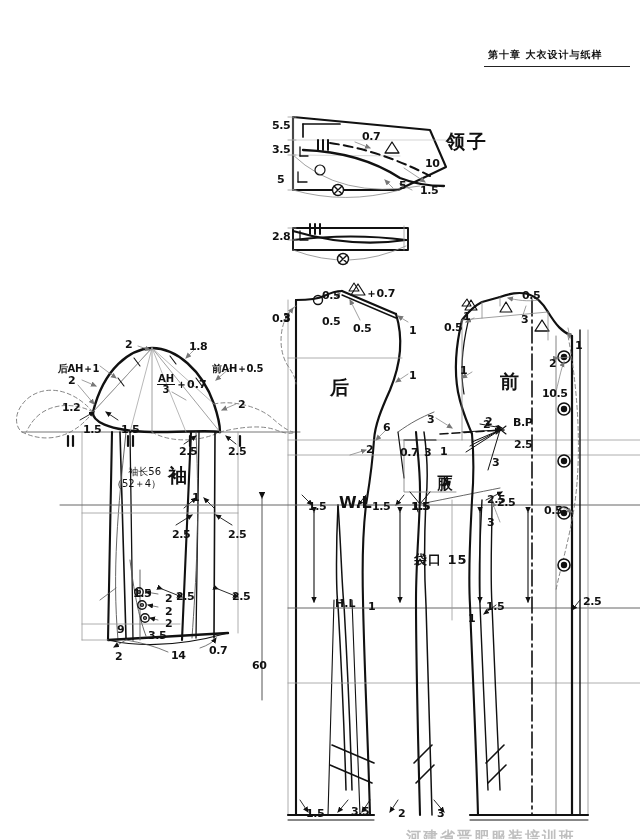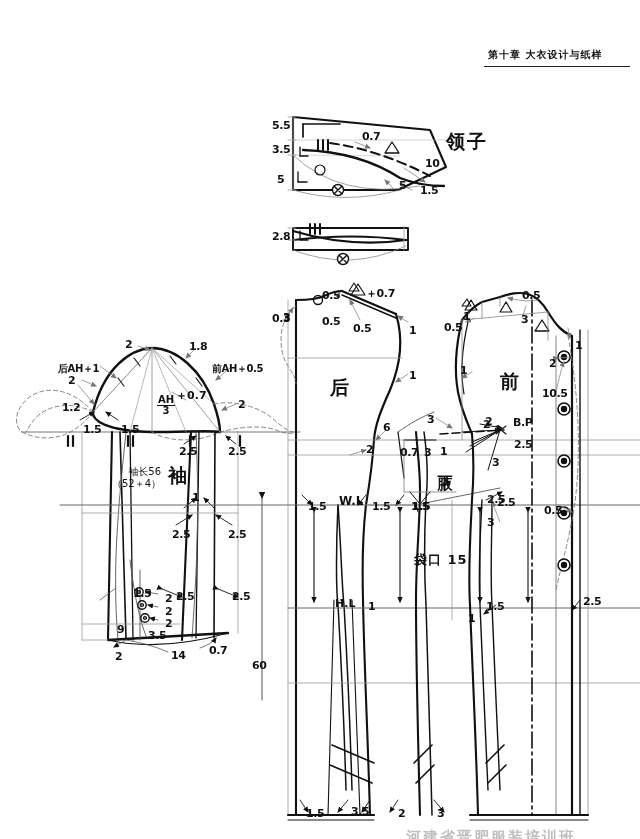--- a/index.html
+++ b/index.html
@@ -24,21 +24,21 @@
     left:488px;top:50px;font-size:10px;font-weight:700;letter-spacing:1px;
   }
   #chapter-rule{
     position:absolute;left:484px;top:66px;width:146px;height:1px;background:#222;
   }
   .big-label{font-size:19px;font-weight:700;letter-spacing:2px;}
   .mid-label{font-size:15px;font-weight:700;letter-spacing:1px;}
   .sleeve-len{font-size:10px;font-weight:400;line-height:12px;text-align:right;}
   .frac{display:inline-block;text-align:center;vertical-align:middle;
         font-size:10px;font-weight:700;}
-  .frac .t{display:block;border-bottom:1.2px solid #111;padding:0 1px;margin-top:21px;}
+  .frac .t{display:block;border-bottom:1.2px solid #111;padding:0 1px;}
   .frac .b{display:block;padding:0 1px;}
   .fracwrap{display:flex;align-items:center;font-size:11px;font-weight:700;}
   #watermark{
     position:absolute;left:400px;top:806px;font-size:19px;font-weight:700;
     color:#4d4d4d;opacity:.82;letter-spacing:1px;
   }
   #watermark2{
     position:absolute;left:406px;top:828px;font-size:15px;font-weight:700;
     color:#8c8c8c;opacity:.55;letter-spacing:2px;
   }
@@ -388,21 +388,21 @@
           text-orientation:upright;letter-spacing:1px;">腋下</span>
   </div>
 
   <div class="txt sleeve-len" style="left:112px;top:466px;">
     <span>袖长56</span><br>
     <span>（52＋4）</span>
   </div>
 
   <div class="txt cjk" style="left:414px;top:553px;font-size:13px;font-weight:700;letter-spacing:1px;">袋口 15</div>
 
-  <div class="txt num" style="left:339px;top:495px;font-size:12px;letter-spacing:0;">W.L</div>
+  <div class="txt num" style="left:339px;top:495px;font-size:16px;letter-spacing:0;">W.L</div>
   <div class="txt num" style="left:335px;top:598px;font-size:11px;letter-spacing:0;">H.L</div>
 
   <div class="txt num sm" style="left:58px;top:364px;">后AH＋1</div>
   <div class="txt num sm" style="left:212px;top:364px;">前AH＋0.5</div>
 
   <div class="txt fracwrap" style="left:157px;top:374px;">
     <span class="frac">
       <span class="t">AH</span>
       <span class="b">3</span>
     </span>

